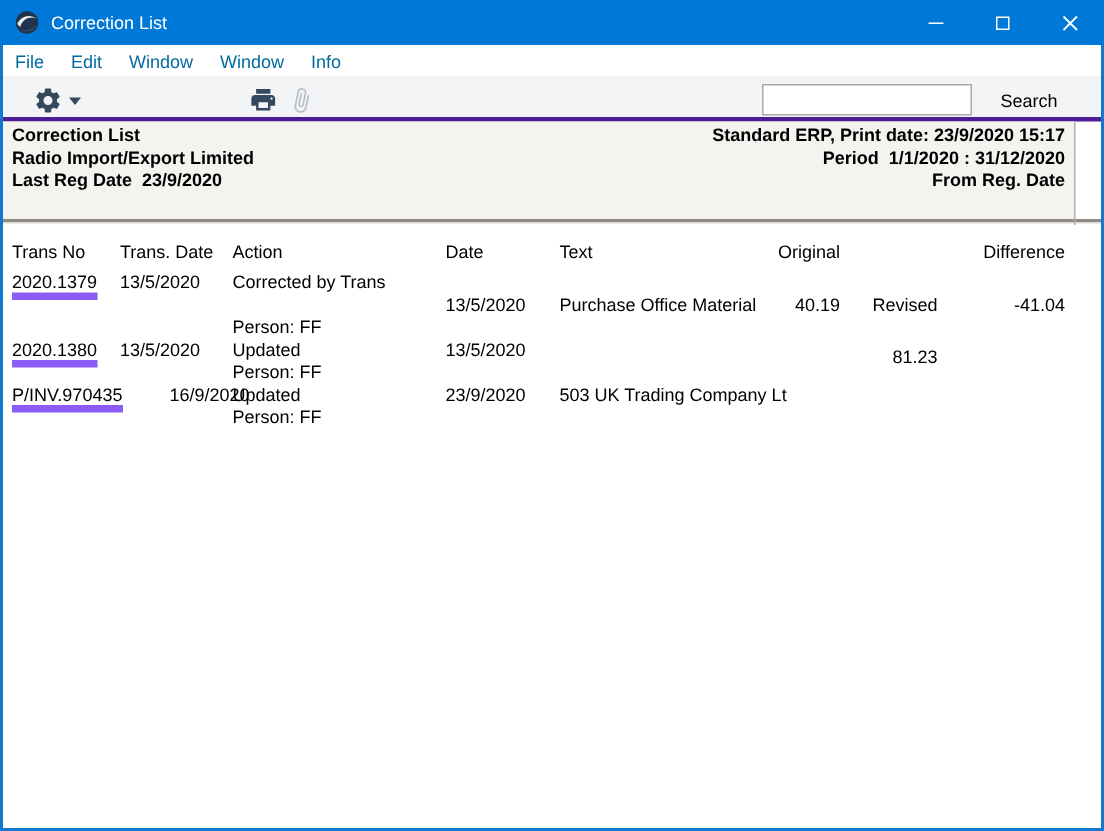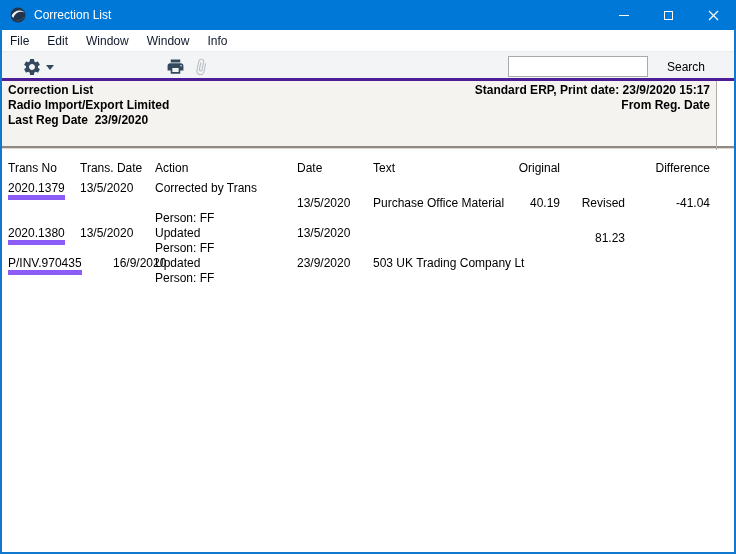--- a/index.html
+++ b/index.html
@@ -15,21 +15,21 @@
   .title-text { position:absolute; left:34px; top:0; height:30px; line-height:30px; color:#ffffff; font-size:12px; }
   .win-controls { position:absolute; right:0; top:0; height:30px; display:flex; }
   .win-btn { width:45px; height:30px; display:flex; align-items:center; justify-content:center; cursor:default; }
   .glyph-min { width:10px; height:1px; background:#ffffff; }
   .glyph-max { width:9px; height:9px; border:1px solid #ffffff; }
   .border-left  { position:absolute; left:0; top:30px; width:2px;  height:524px; background:#1079cf; }
   .border-right { position:absolute; left:734px; top:30px; width:2px; height:524px; background:#1079cf; }
   .border-bottom{ position:absolute; left:0; top:552px; width:736px; height:2px; background:#1079cf; }
   
   .menubar { position:absolute; left:2px; top:30px; width:732px; height:22px; background:#ffffff; border-bottom:1px solid #ededed; display:flex; align-items:center; }
-  .menu-item { font-size:12px; color:#0f172a; padding:0 6px; margin-left:6px; height:22px; line-height:22px; }
+  .menu-item { font-size:12px; color:#0369a1; padding:0 6px; margin-left:6px; height:22px; line-height:22px; }
   .menu-item:first-child { margin-left:2px; }
   
   .toolbar { position:absolute; left:2px; top:52px; width:732px; height:29px; background:#f3f4f6; border-bottom:3px solid #4c1d95; }
   .tool-btn { position:absolute; top:3px; height:23px; display:flex; align-items:center; }
   .gear-btn { left:20px; }
   .caret { width:0; height:0; border-left:4px solid transparent; border-right:4px solid transparent; border-top:5px solid #34495e; margin-left:4px; margin-top:2px; }
   .print-btn { left:163px; }
   .clip-btn { left:190px; transform:rotate(12deg); }
   .search-input { position:absolute; left:506px; top:4px; width:140px; height:21px; border:1px solid #a9a9a9; background:#ffffff; font-family:"Liberation Sans",sans-serif; font-size:12px; padding:0 4px; outline:none; }
   .search-label { position:absolute; right:23px; top:0; height:29px; line-height:29px; font-size:12px; color:#000000; background:transparent; border:none; font-family:"Liberation Sans",sans-serif; }
@@ -116,20 +116,21 @@
   </div>
 
   <div class="report-header">
     <div class="rh-left">
       <div class="rh-line">Correction List</div>
       <div class="rh-line">Radio Import/Export Limited</div>
       <div class="rh-line">Last Reg Date  23/9/2020</div>
     </div>
     <div class="rh-right">
       <div class="rh-line">Standard ERP, Print date: 23/9/2020 15:17</div>
+      <div class="rh-line">Period  1/1/2020 : 31/12/2020</div>
       <div class="rh-line">From Reg. Date</div>
     </div>
   </div>
   <div class="sep-dark"></div>
   <div class="sep-light"></div>
   <div class="vline"></div>
 
   <div class="content">
 
     <div class="row" style="top:11px">

